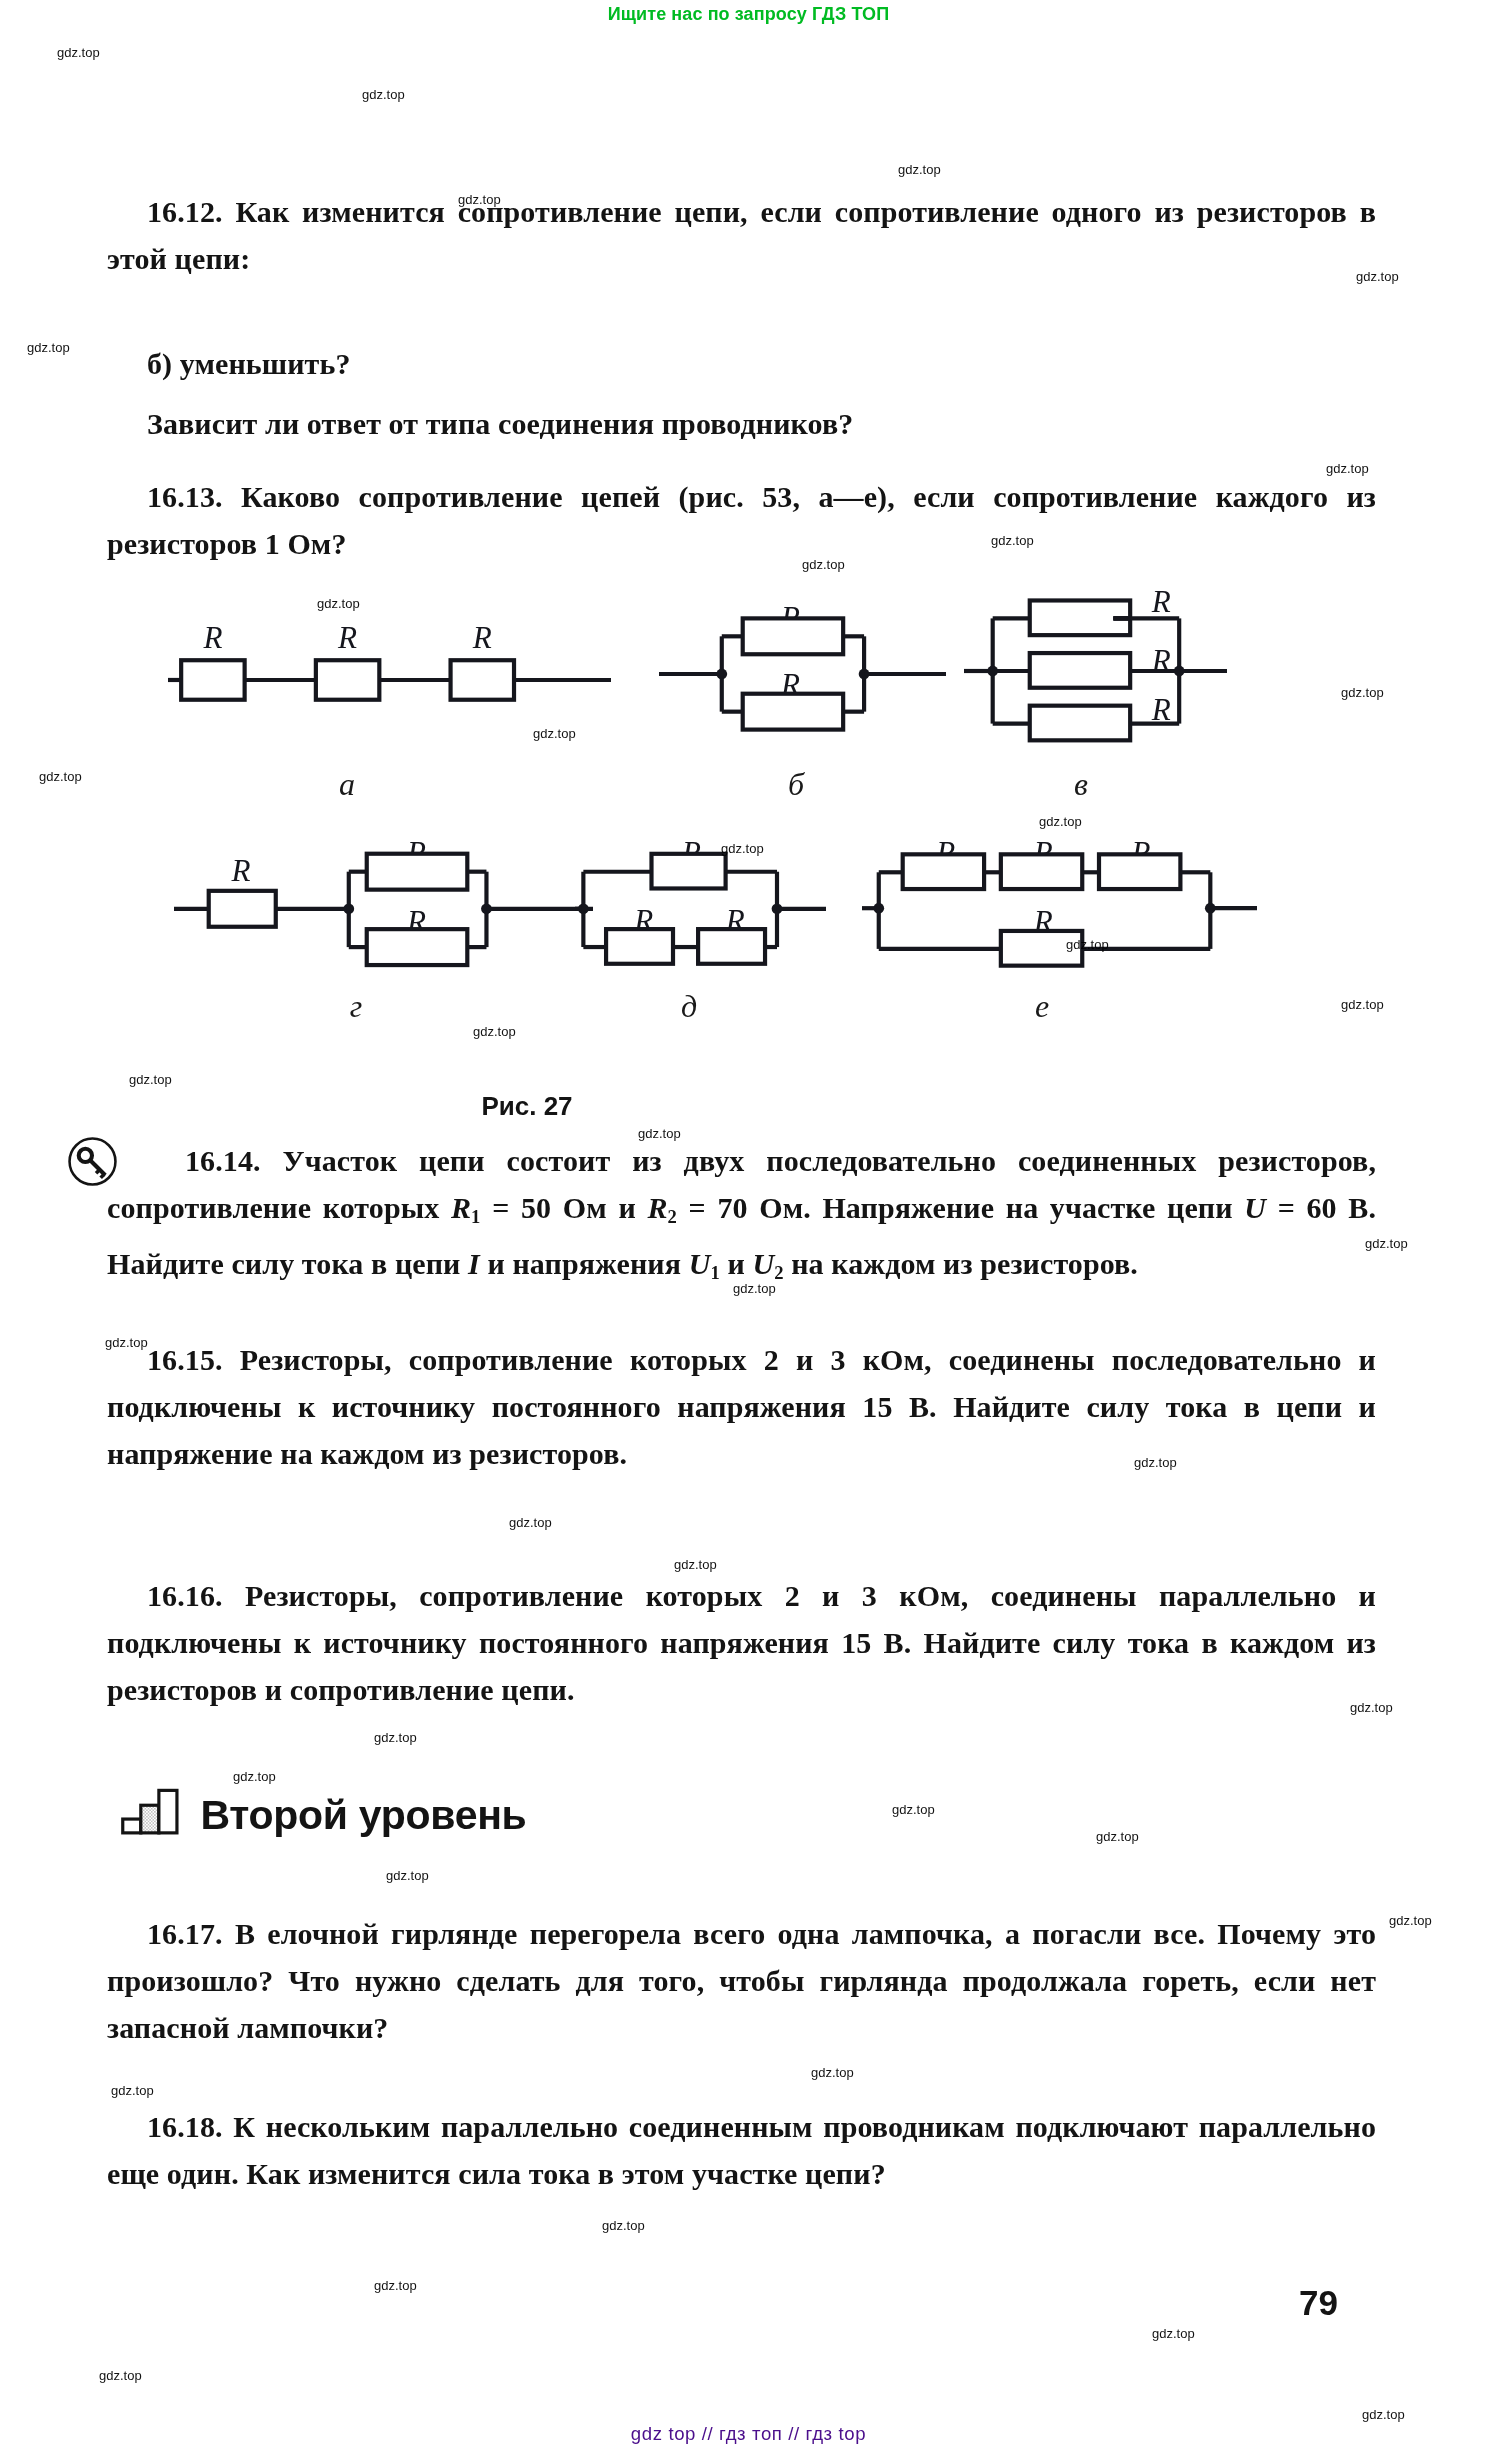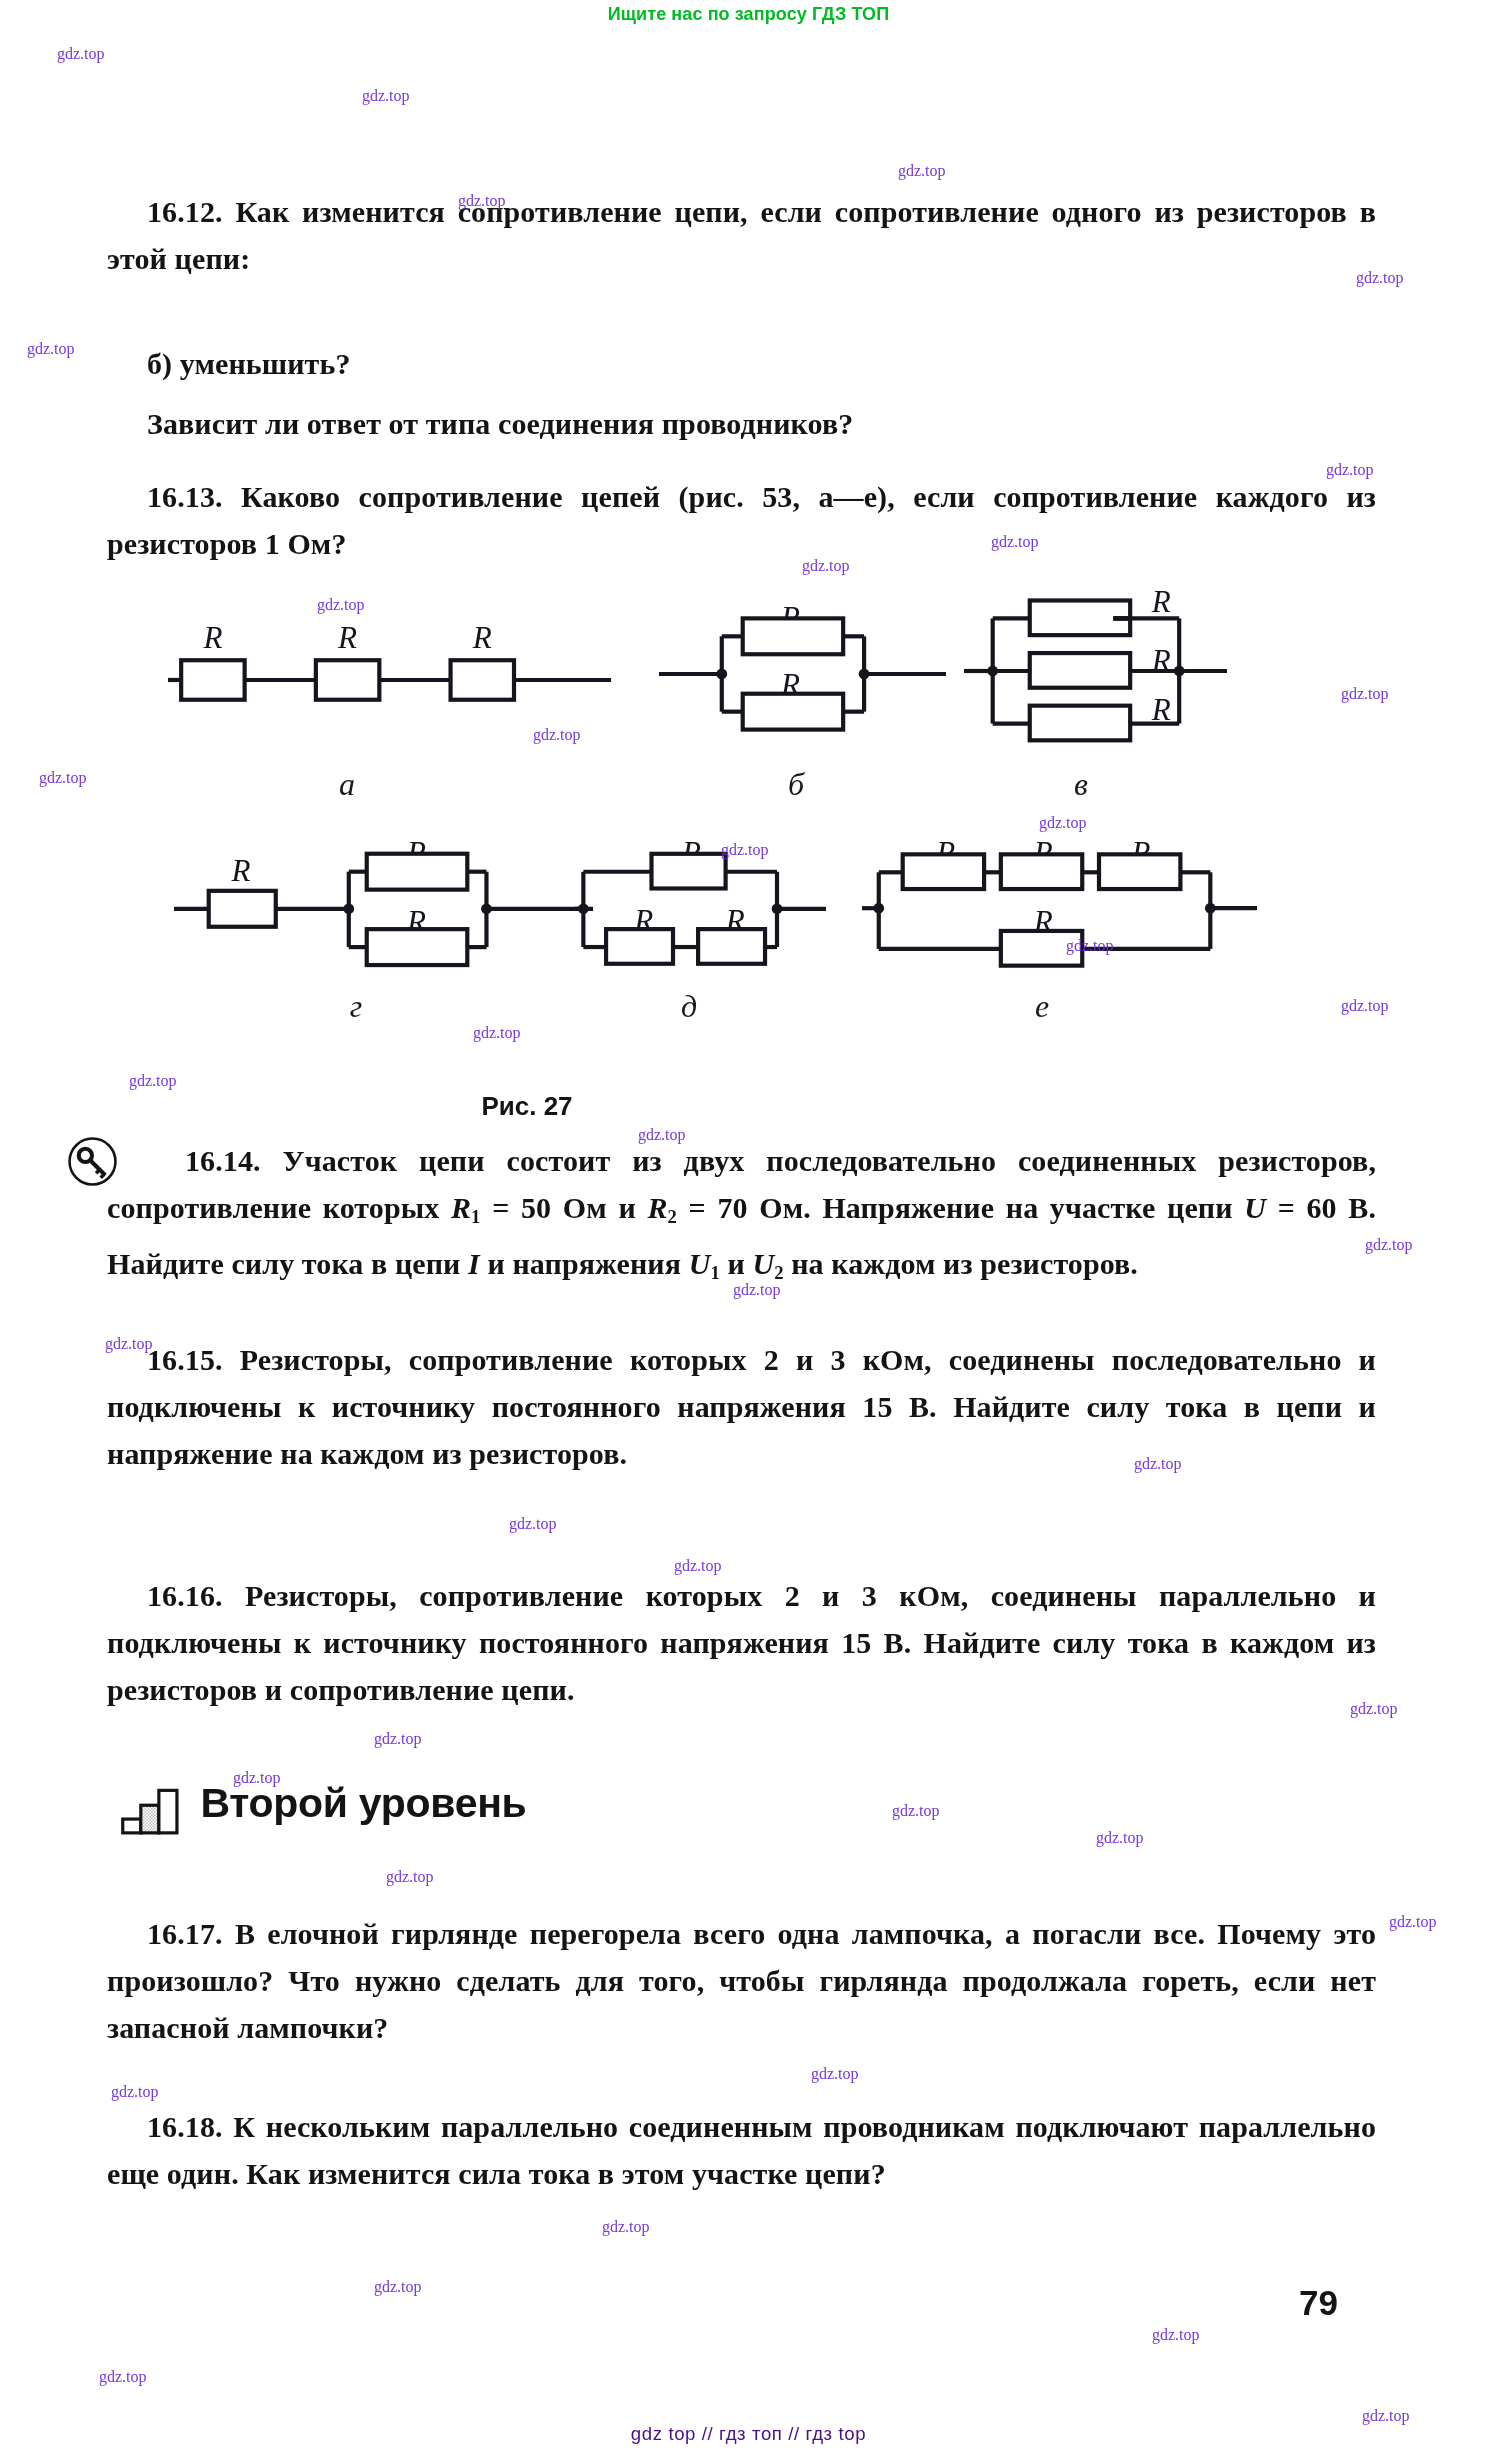--- a/index.html
+++ b/index.html
@@ -26,23 +26,23 @@
     position:absolute;left:0;top:2423px;width:1497px;
     text-align:center;
     color:#4b0f8c;
     font-family:"Liberation Sans", sans-serif;
     font-size:18.6px;letter-spacing:0.6px;
   }
 
   
   .wm{
     position:absolute;
-    color:#6d28d9;
-    font-family:Liberation Serif, serif;
-    font-size:16px;
+    color:#000000;
+    font-family:Liberation Sans, sans-serif;
+    font-size:13px;
     white-space:nowrap;
     opacity:.92;
   }
 
   
   .txtblock{
     position:absolute;
     left:107px;width:1269px;
     font-family:"Liberation Serif", serif;
     font-size:30px;
@@ -59,21 +59,21 @@
 
   
   .keyicon{
     position:absolute;left:67px;top:1136px;
     width:51px;height:51px;
   }
 
   
   .lvl{
     position:absolute;left:120px;top:1784px;
-    display:flex;align-items:flex-start;gap:15.6px;
+    display:flex;align-items:flex-end;gap:15.6px;
   }
   .lvl .stairs{width:65px;height:51px;display:block;}
   .lvl .lbl{
     font-family:"Liberation Sans", sans-serif;
     font-weight:800;font-size:41px;color:#141414;
     line-height:.95;letter-spacing:-0.3px;
   }
 
   
   .figcap{

